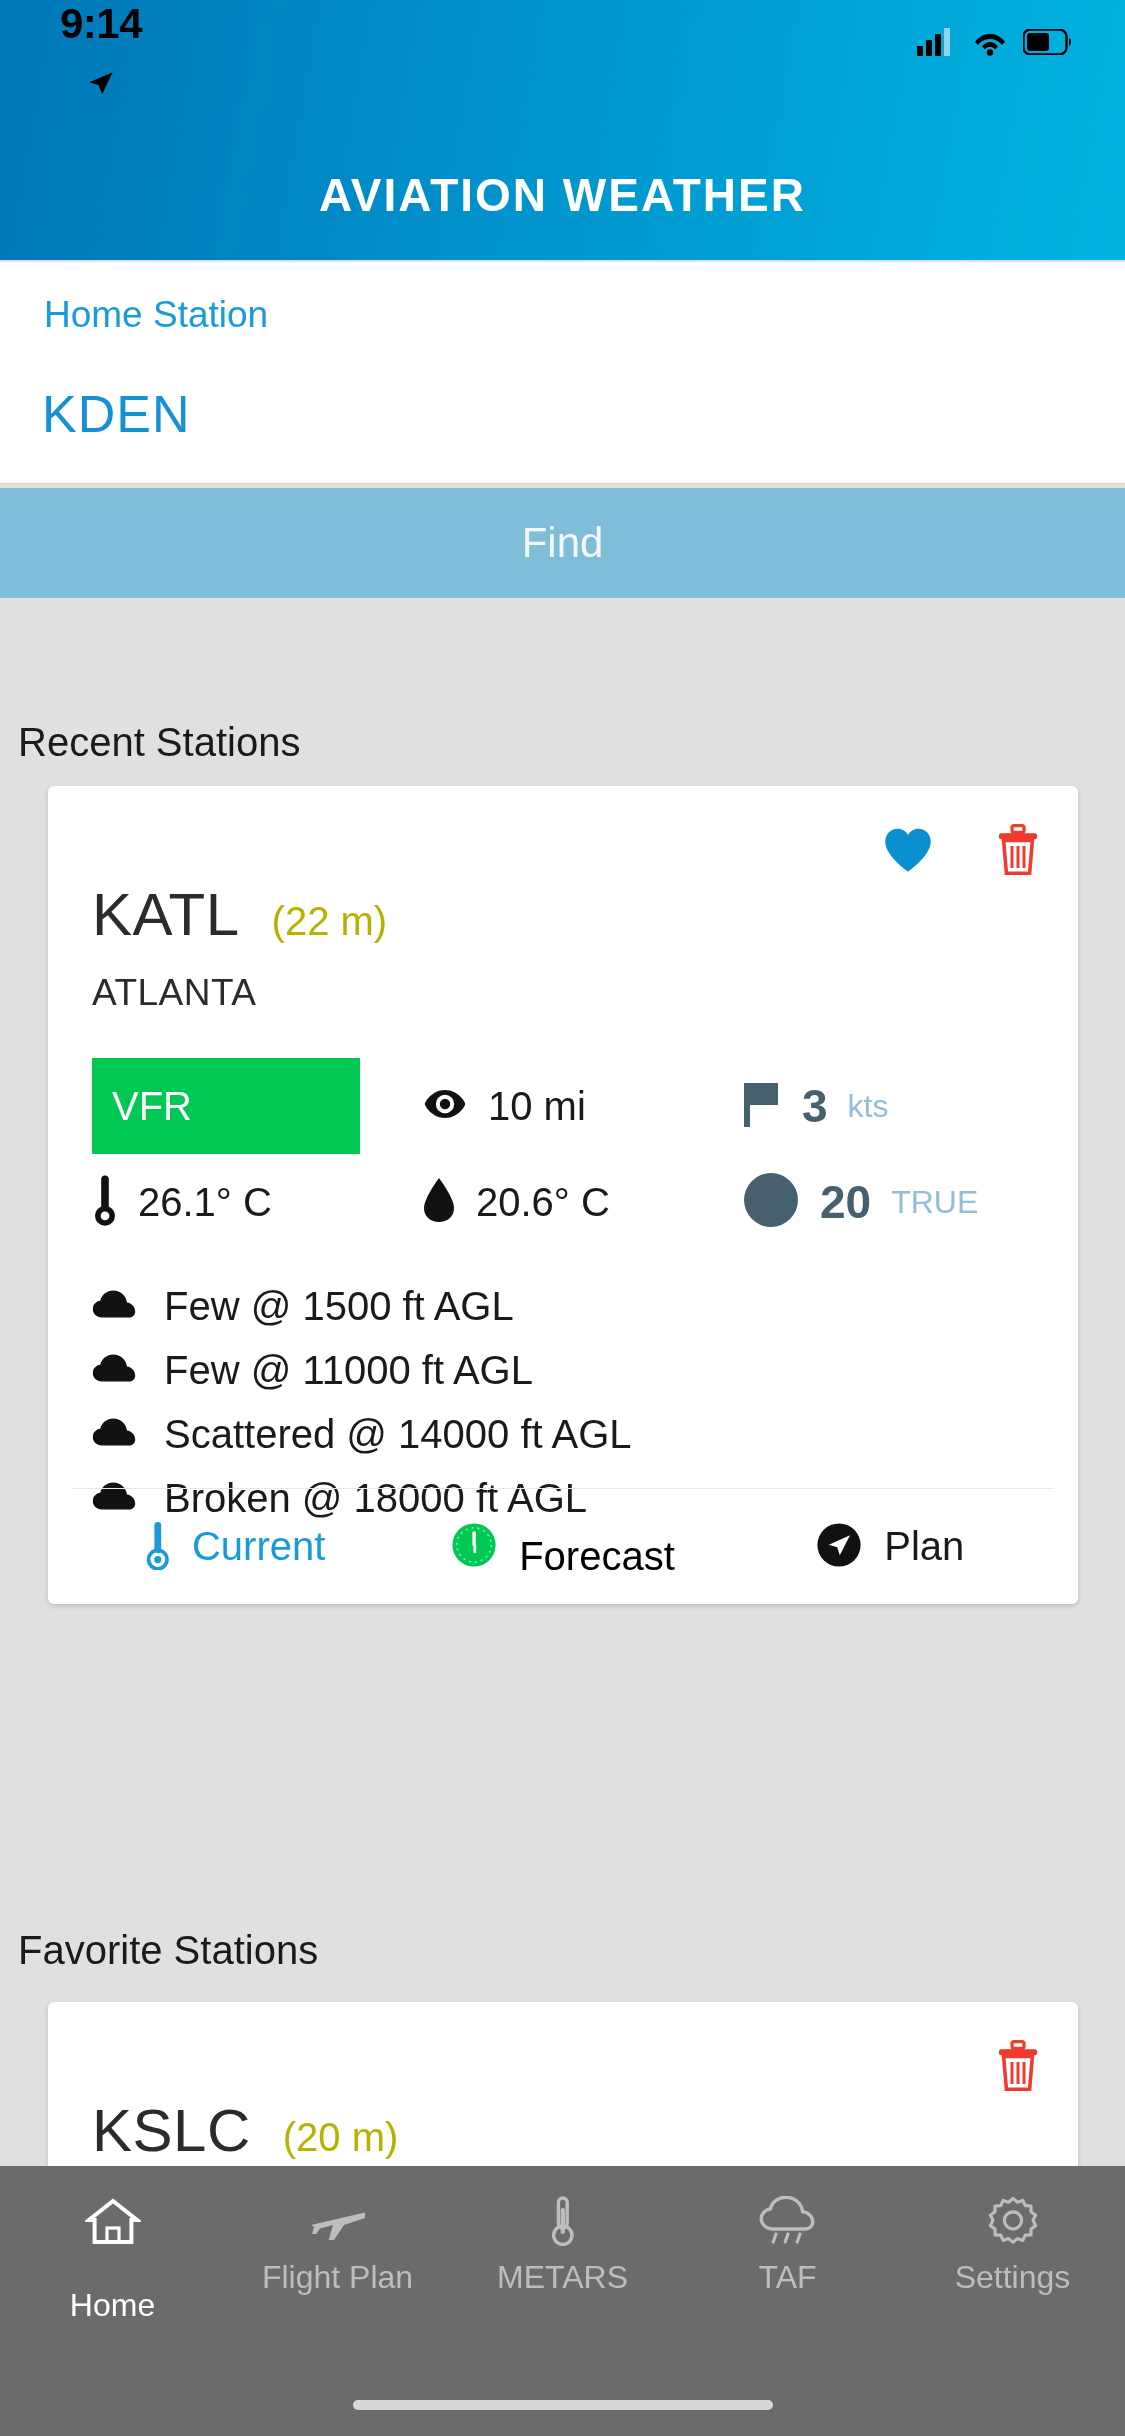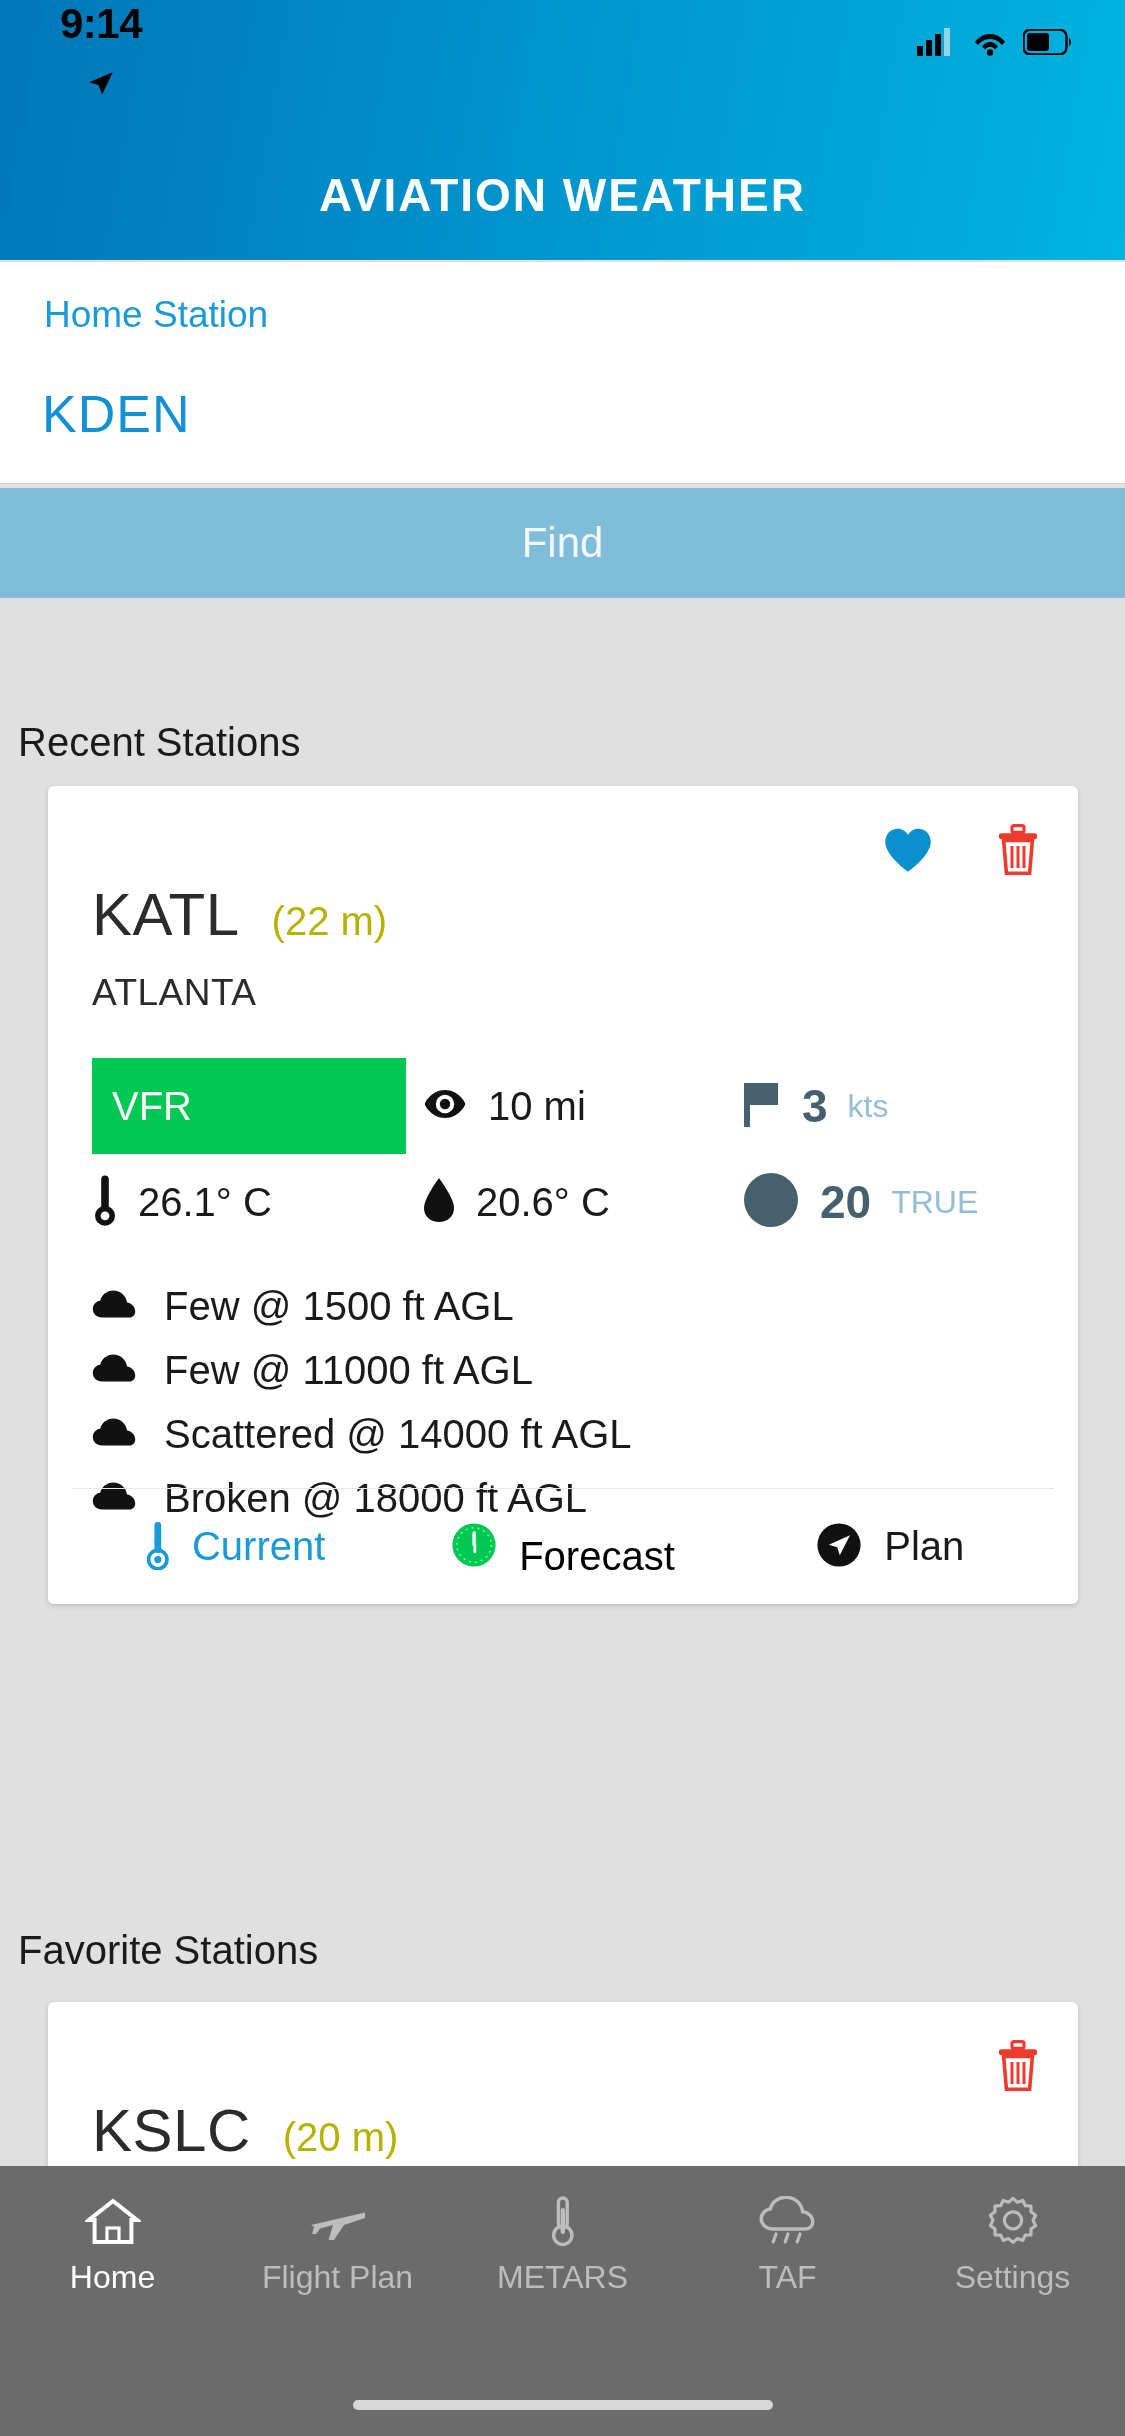--- a/index.html
+++ b/index.html
@@ -79,21 +79,21 @@
   .station-city{ position:absolute; top:186px; left:44px; font-size:37px; color:#2b2b2b; letter-spacing:0.5px;}
 
   
   .metrics{ position:absolute; top:272px; left:44px; width:940px;}
   .mrow{ display:flex; align-items:center; height:96px;}
   .mcell{ display:flex; align-items:center; gap:20px; }
   .mcell.c1{ width:330px;}
   .mcell.c2{ width:320px;}
   .mcell.c3{ width:290px;}
   .vfr-badge{
-    width:314px; height:96px; background:#00c853; color:#fff;
+    width:268px; height:96px; background:#00c853; color:#fff;
     font-size:40px; display:flex; align-items:center; padding-left:20px;
   }
   .mval{ font-size:40px; color:#1a1a1a;}
   .mval-bold{ font-size:46px; font-weight:700; color:#46606e;}
   .munit{ font-size:32px; color:#93bed6;}
 
   
   .clouds{ position:absolute; top:488px; left:44px; width:940px;}
   .cloud-row{ display:flex; align-items:center; gap:28px; height:64px; }
   .cloud-text{ font-size:40px; color:#1a1a1a;}
@@ -116,21 +116,21 @@
   .tabbar{
     position:absolute; bottom:0; left:0; width:1125px; height:270px;
     background:#6b6b6b;
     display:flex; align-items:flex-start; padding-top:30px;
   }
   .tab{
     flex:1; display:flex; flex-direction:column; align-items:center; gap:10px;
     background:none;border:none;cursor:pointer;font-family:"Liberation Sans", sans-serif;
   }
   .tab-label{ font-size:32px; color:#bdbdbd;}
-  .tab.active .tab-label{ color:#ffffff;}
+  .tab.active .tab-label{ color:#ffffff;margin-top:28px;}
   .home-indicator{
     position:absolute; bottom:26px; left:50%; transform:translateX(-50%);
     width:420px; height:10px; border-radius:5px; background:#d8d8d8;
   }
 </style>
 </head>
 <body>
 
 <div class="header"></div>
 

